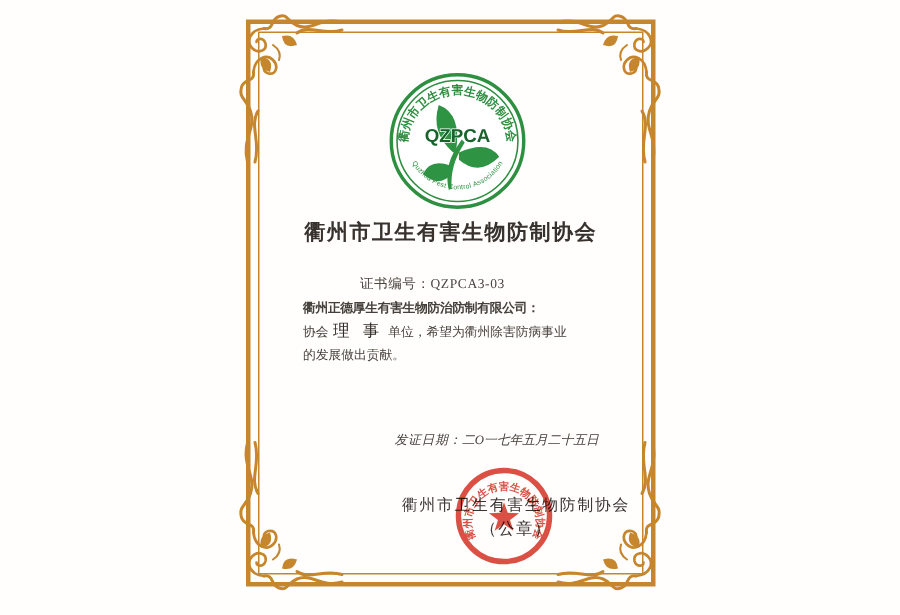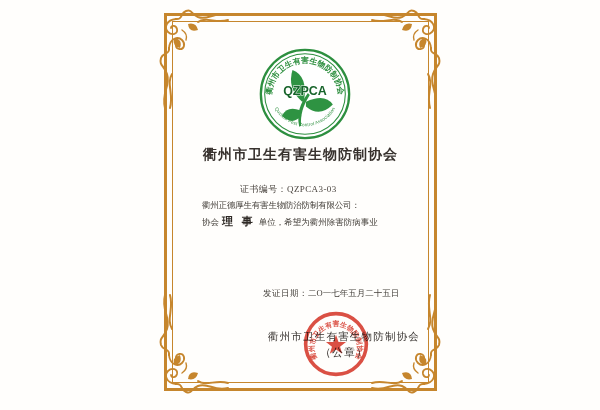--- a/index.html
+++ b/index.html
@@ -17,24 +17,24 @@
   .corner.br{left:370px;top:291px;transform:scale(-1,-1);}
 
   
   .logo{left:257px;top:46px;width:96px;height:96px;}
 
   
   .title{left:164px;top:146px;width:273px;text-align:center;font-size:14px;font-weight:bold;
          letter-spacing:1px;color:#38322e;}
   .certno{left:240px;top:171px;width:200px;text-align:left;font-size:9px;color:#4a443f;letter-spacing:.4px;margin-top:12px;}
   .body-block{left:202px;top:198px;width:200px;font-size:8.5px;line-height:15.5px;color:#45403b;}
-  .salutation{font-weight:normal;font-size:8.5px;letter-spacing:-.2px;}
+  .salutation{font-weight:bold;font-size:8.5px;letter-spacing:-.2px;}
   .indent{text-indent:22px;}
-  .seat{font-weight:bold;font-size:11px;letter-spacing:3px;padding:0 3px;color:#2f2a26;}
-  .issue-block{left:263px;top:286px;font-size:8.5px;line-height:15.5px;color:#45403b;}
+  .seat{font-weight:normal;font-size:11px;letter-spacing:3px;padding:0 3px;color:#2f2a26;}
+  .issue-block{left:263px;top:286px;font-size:8.5px;line-height:15.5px;color:#45403b;font-style:italic;}
   .issue-block .lbl{letter-spacing:.5px;}
   .org-block{left:266px;top:330px;width:156px;text-align:center;color:#3b3633;}
   .org-line{font-size:10.5px;letter-spacing:1.2px;white-space:nowrap;}
   .org-note{font-size:11px;margin-top:1px;letter-spacing:1px;}
 
   
   .seal{left:303px;top:311px;width:66px;height:66px;opacity:.88;mix-blend-mode:multiply;}
 </style>
 </head>
 <body>
@@ -123,20 +123,21 @@
   <div class="abs title">衢州市卫生有害生物防制协会</div>
   <div class="abs certno">
     <span>证书编号：</span><span>QZPCA3-03</span>
   </div>
 
   <div class="abs body-block">
     <div class="salutation">衢州正德厚生有害生物防治防制有限公司：</div>
     <div>
       <span>协会</span><span class="seat">理 事</span><span>单位，希望为衢州除害防病事业</span>
     </div>
+    <div>的发展做出贡献。</div>
   </div>
 
   <div class="abs issue-block">
     <div>
       <span class="lbl">发证日期：</span><span>二O一七年五月二十五日</span>
     </div>
   </div>
 
   <div class="abs org-block">
     <div class="org-line">衢州市卫生有害生物防制协会</div>

